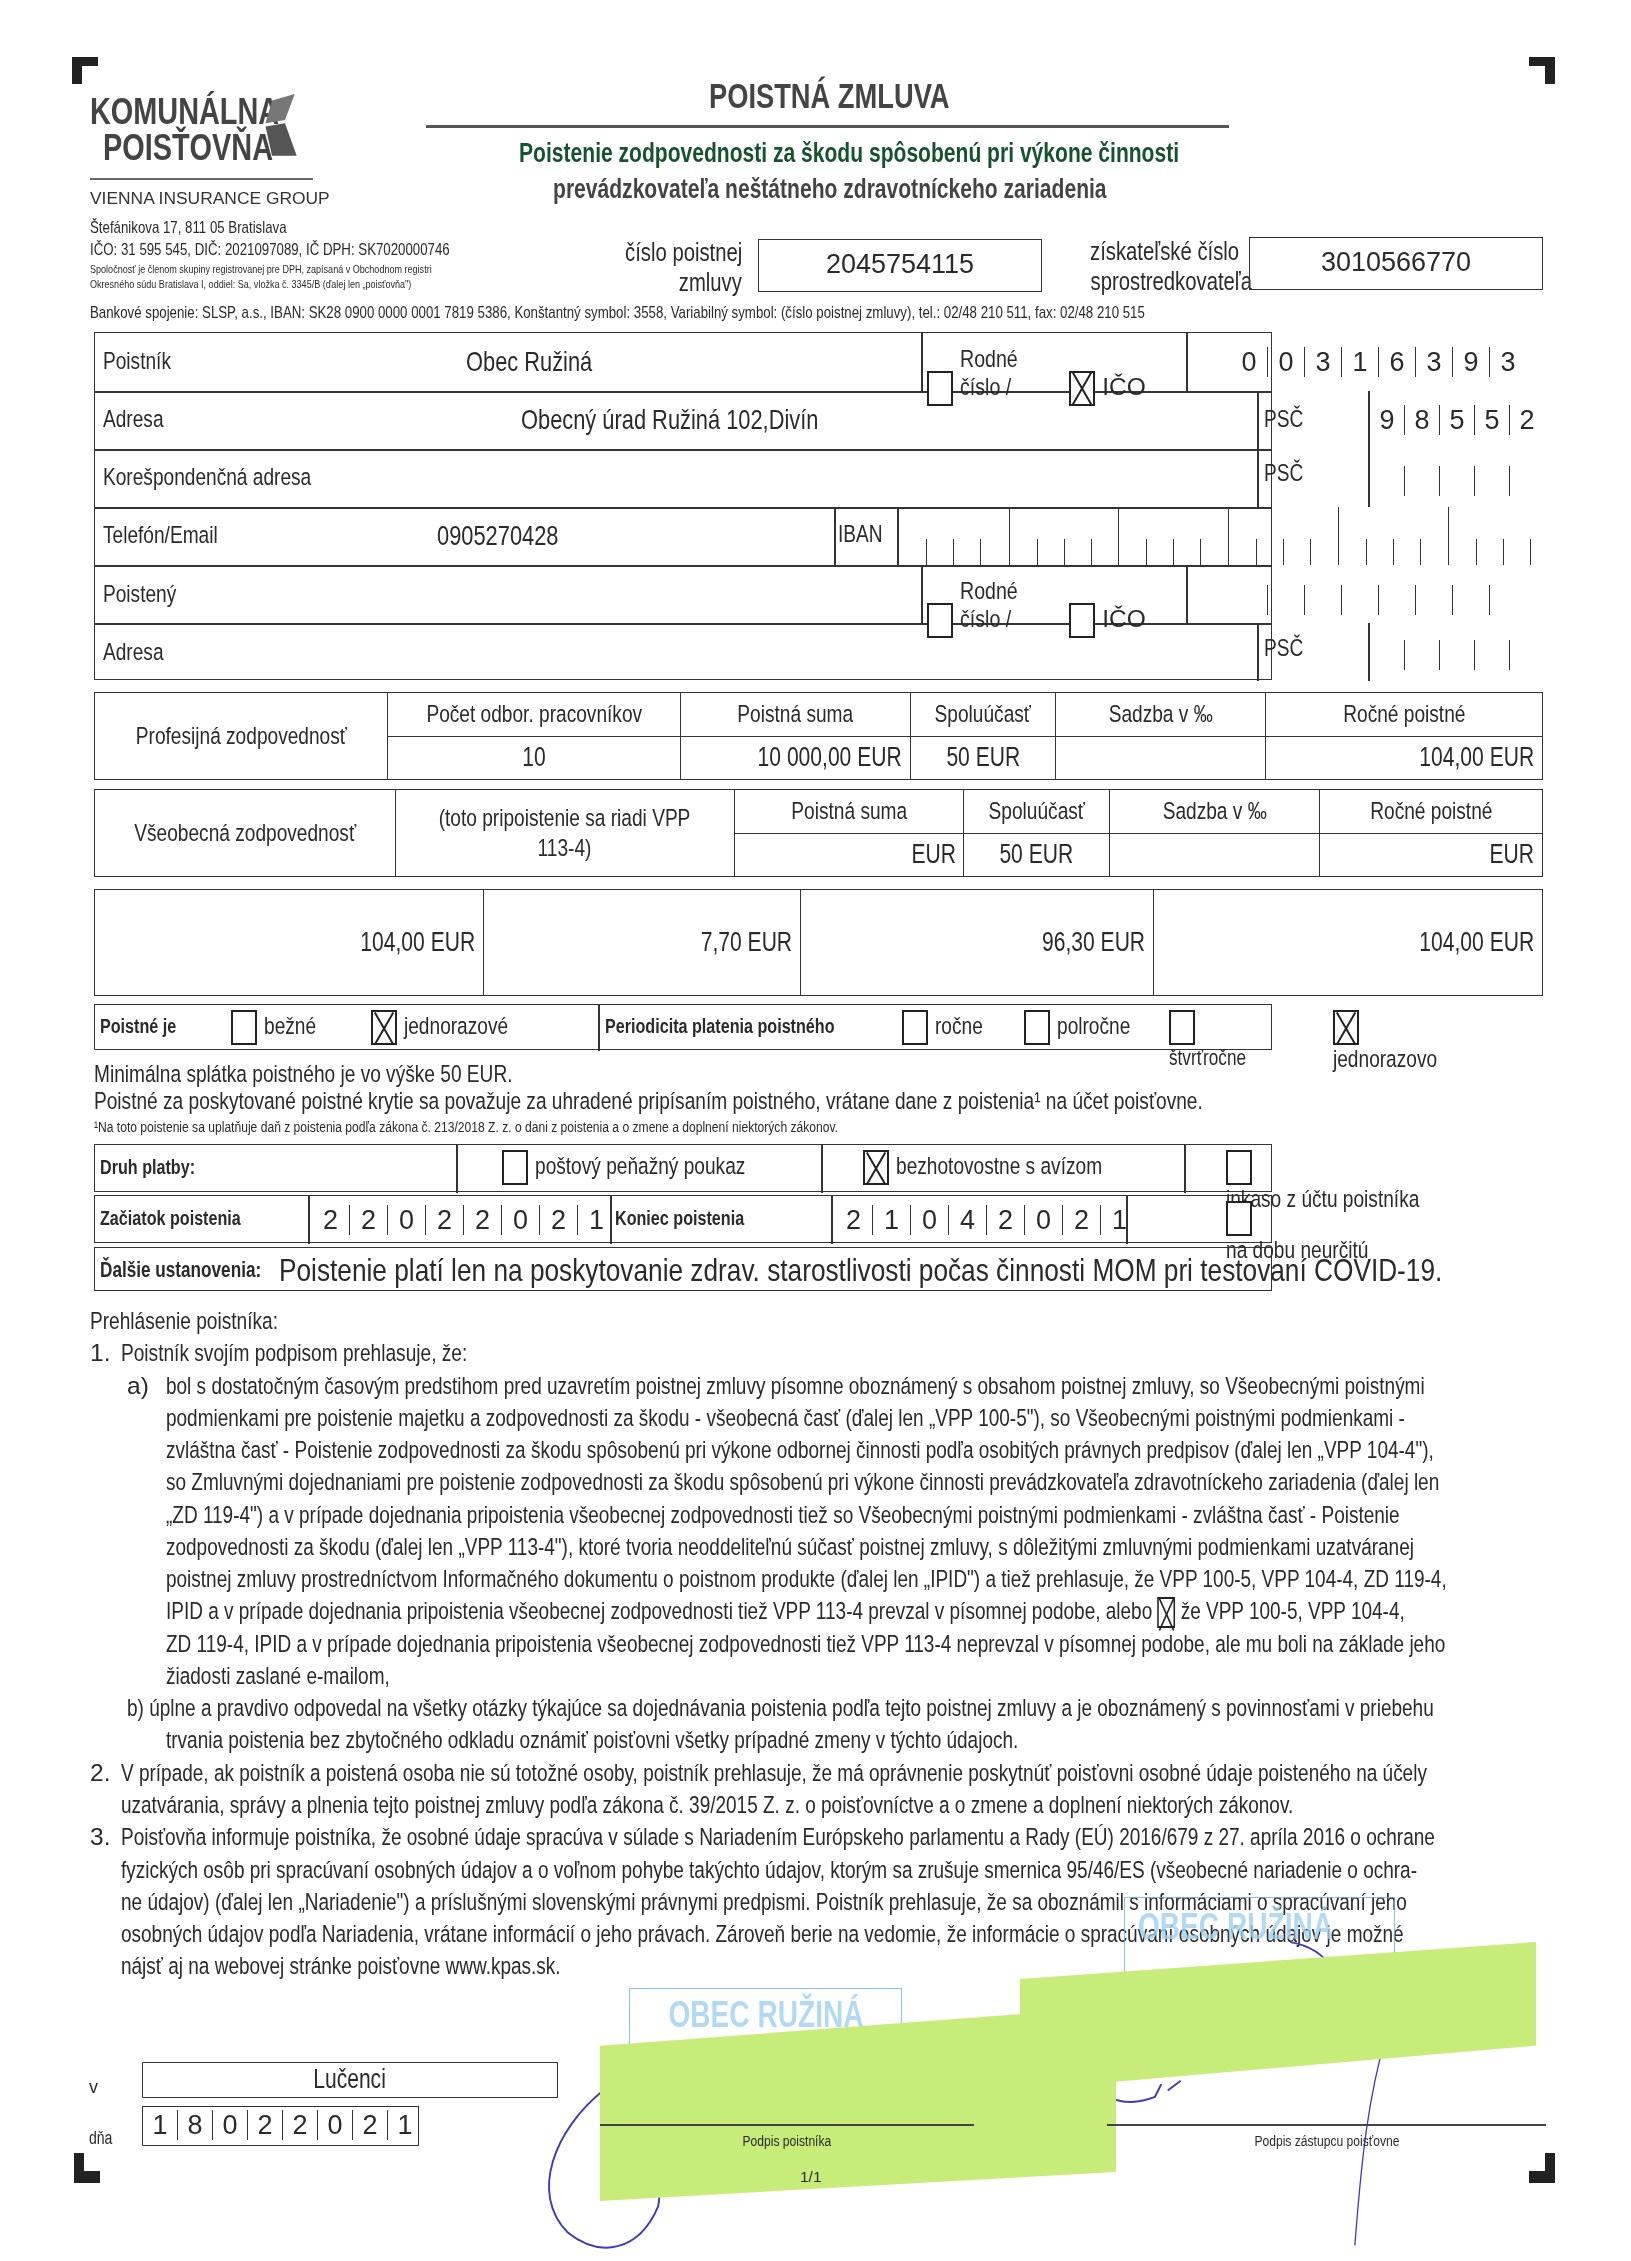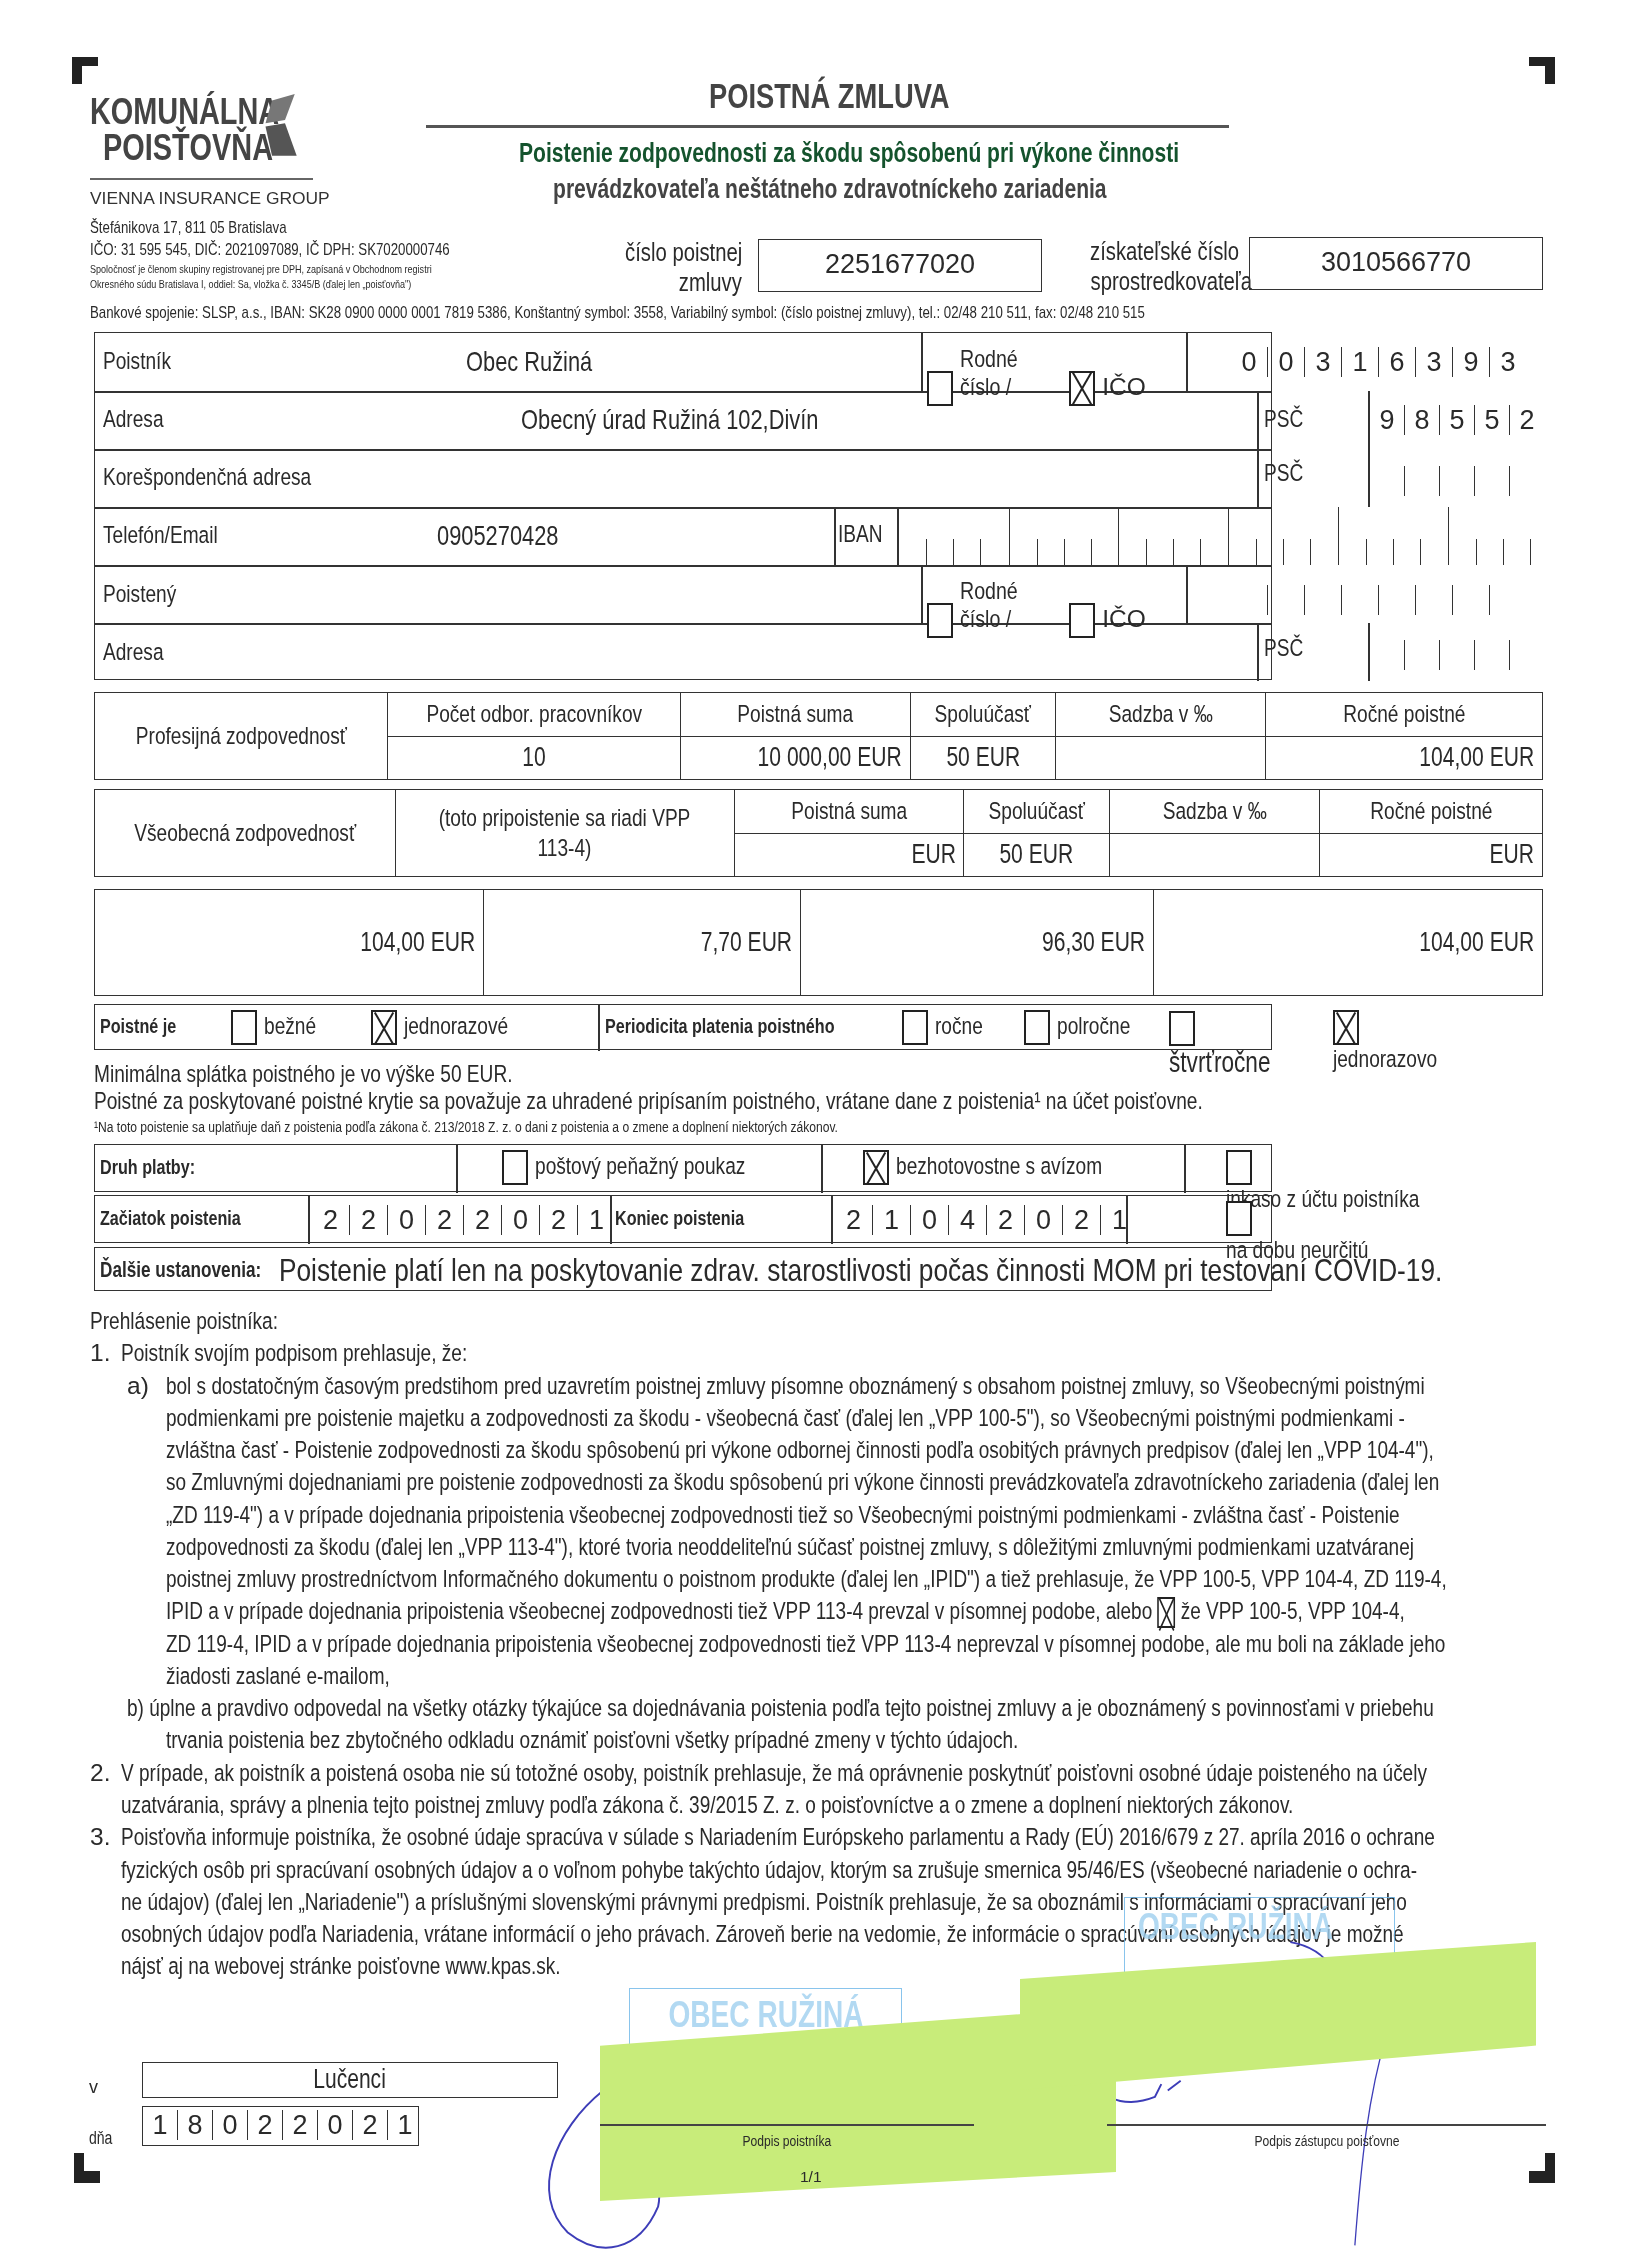--- a/index.html
+++ b/index.html
@@ -58,21 +58,21 @@
 
 <div class="abs" style="left:426px;top:76px;width:807px;text-align:center;font-size:35px;font-weight:bold;color:#444;"><span class="condc">POISTNÁ ZMLUVA</span></div>
 <div class="hline" style="left:426px;top:125px;width:803px;background:#555;"></div>
 <div class="abs" style="left:426px;top:138px;width:807px;text-align:center;font-size:27px;font-weight:bold;color:#14532d;"><span class="condc">Poistenie zodpovednosti za škodu spôsobenú pri výkone činnosti</span></div>
 <div class="abs" style="left:426px;top:174px;width:807px;text-align:center;font-size:27px;font-weight:bold;color:#444;"><span class="condc">prevádzkovateľa neštátneho zdravotníckeho zariadenia</span></div>
 
 <div class="abs" style="left:568px;top:237px;width:174px;text-align:right;font-size:26px;line-height:30px;">
   <div><span class="condr">číslo poistnej</span></div>
   <div><span class="condr">zmluvy</span></div>
 </div>
-<div class="box" style="left:758px;top:239px;width:284px;height:53px;text-align:center;font-size:27px;line-height:49px;"><span>2251677020</span></div>
+<div class="box" style="left:758px;top:239px;width:284px;height:53px;text-align:center;font-size:27px;line-height:49px;"><span>2045754115</span></div>
 
 <div class="abs" style="left:1045px;top:236px;width:194px;text-align:right;font-size:26px;line-height:30px;">
   <div><span class="condr">získateľské číslo</span></div>
   <div><span class="condr">sprostredkovateľa</span></div>
 </div>
 <div class="box" style="left:1249px;top:237px;width:294px;height:53px;text-align:center;font-size:27px;line-height:49px;"><span>3010566770</span></div>
 
 <div class="row" style="top:332px;height:348px;">
 
   <div class="abs" style="left:0;top:58px;width:100%;height:1.9px;background:#333;"></div>
@@ -245,21 +245,21 @@
   </table>
 
 <div class="row" style="top:1004px;height:46px;">
   <div class="lbl" style="left:5.2px;top:9px;font-weight:bold;font-size:20.7px;"><span class="cond">Poistné je</span></div>
   <div class="abs" style="left:136px;top:5.2px;font-size:24.5px;"><span class="cb" id="pt0"></span> <span class="cond" style="width:65px;">bežné</span></div>
   <div class="abs" style="left:276px;top:5.2px;font-size:24.5px;"><span class="cb x" id="pt1"></span> <span class="cond">jednorazové</span></div>
   <div class="abs" style="left:503px;top:0;width:1.9px;height:46px;background:#333;"></div>
   <div class="lbl" style="left:510px;top:9px;font-weight:bold;font-size:20.7px;"><span class="cond">Periodicita platenia poistného</span></div>
   <div class="abs" style="left:807px;top:5.2px;font-size:24.5px;"><span class="cb" id="pp0"></span> <span class="cond">ročne</span></div>
   <div class="abs" style="left:929px;top:5.2px;font-size:24.5px;"><span class="cb" id="pp1"></span> <span class="cond">polročne</span></div>
-  <div class="abs" style="left:1074px;top:5.2px;font-size:29px;"><span class="cb" id="pp2"></span> <span class="cond">štvrťročne</span></div>
+  <div class="abs" style="left:1074px;top:5.2px;font-size:22px;"><span class="cb" id="pp2"></span> <span class="cond">štvrťročne</span></div>
   <div class="abs" style="left:1238px;top:5.2px;font-size:24.5px;"><span class="cb x" id="pp3"></span> <span class="cond">jednorazovo</span></div>
 </div>
 
 <div class="abs" style="left:94px;top:1060px;font-size:24.5px;"><span class="cond">Minimálna splátka poistného je vo výške 50 EUR.</span></div>
 <div class="abs" style="left:94px;top:1087px;font-size:24.5px;"><span class="cond">Poistné za poskytované poistné krytie sa považuje za uhradené pripísaním poistného, vrátane dane z poistenia¹ na účet poisťovne.</span></div>
 <div class="abs" style="left:94px;top:1118px;font-size:15.5px;"><span class="cond">¹Na toto poistenie sa uplatňuje daň z poistenia podľa zákona č. 213/2018 Z. z. o dani z poistenia a o zmene a doplnení niektorých zákonov.</span></div>
 
 <div class="row" style="top:1144px;height:48px;">
   <div class="lbl" style="left:5.2px;top:10.3px;font-weight:bold;font-size:20.7px;"><span class="cond">Druh platby:</span></div>
   <div class="abs" style="left:361px;top:0;width:1.9px;height:48px;background:#333;"></div>

